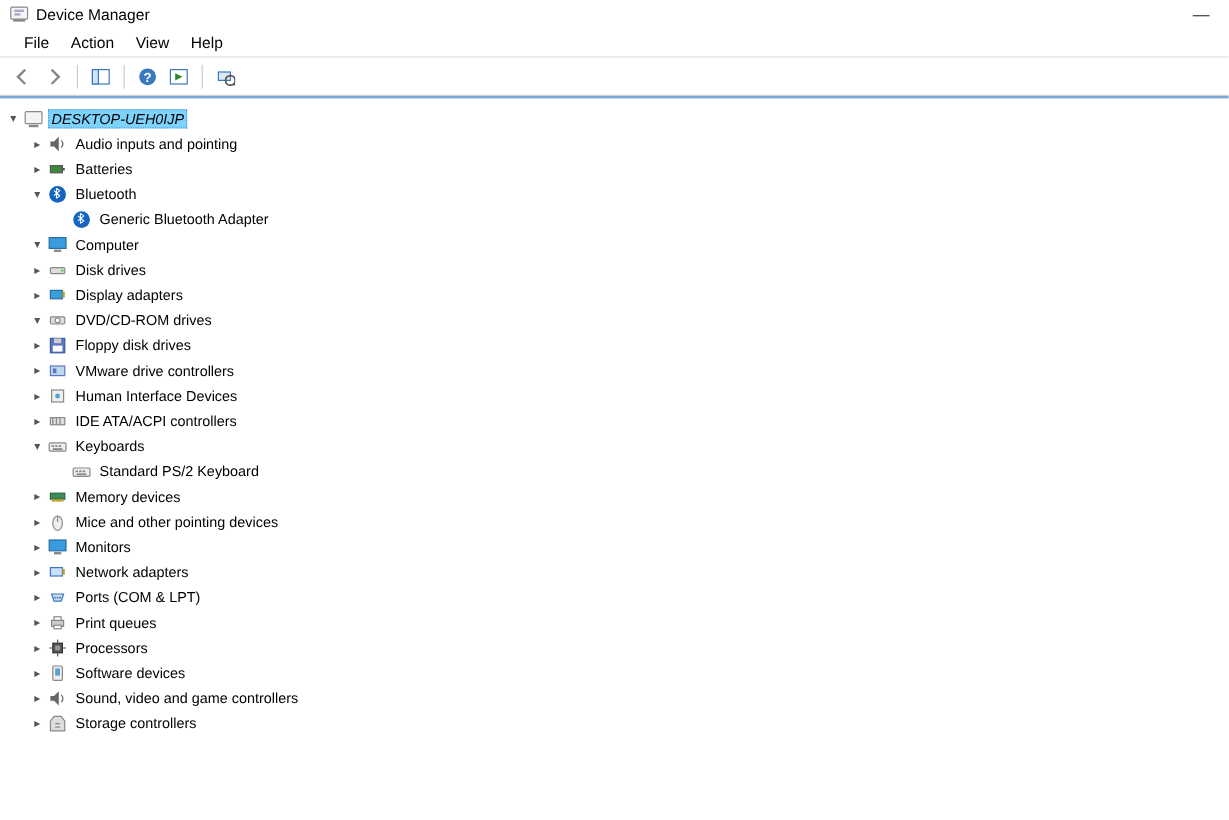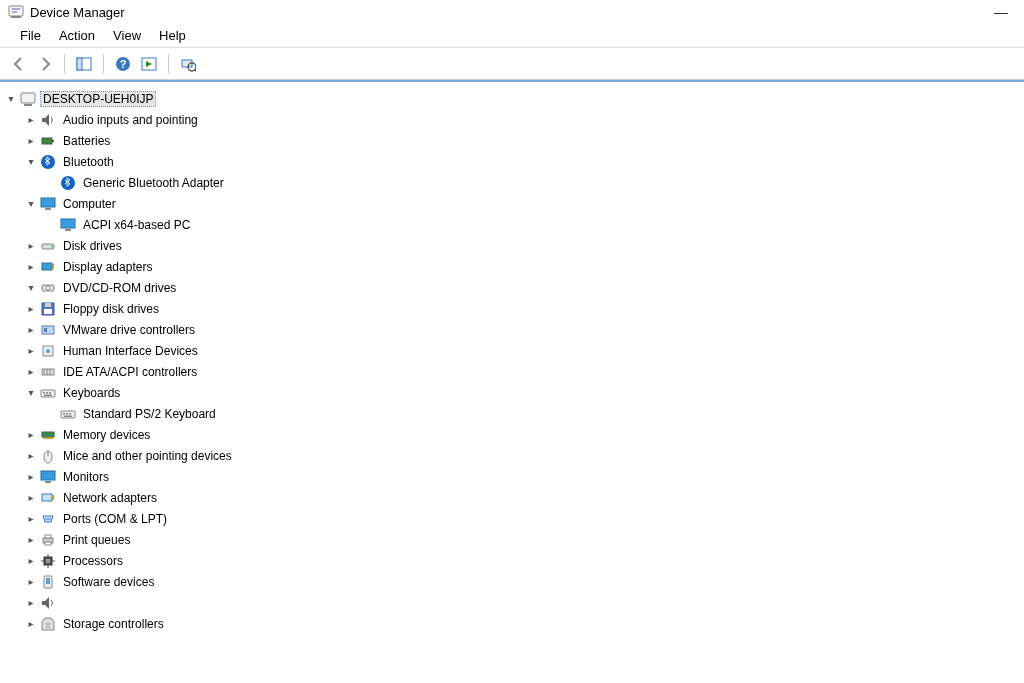--- a/index.html
+++ b/index.html
@@ -13,21 +13,21 @@
   .toolbar { display: flex; align-items: center; padding: 4px 8px; border-bottom: 1px solid #d0d0d0; gap: 4px; height: 32px; }
   .toolbar .sep { width: 1px; height: 20px; background: #ccc; margin: 0 4px; }
   .toolbar .tb-btn { width: 22px; height: 22px; display:flex; align-items:center; justify-content:center; }
   .tree { padding: 6px 4px; overflow: auto; height: calc(683px - 24px - 26px - 32px); border-top: 2px solid #7aa7d8; }
   .node { display: flex; align-items: center; height: 21px; white-space: nowrap; }
   .indent { width: 20px; display:inline-block; }
   .arrow { width: 14px; height: 14px; display:inline-flex; align-items:center; justify-content:center; color:#555; font-size:10px; user-select:none; }
   .arrow.blank { visibility:hidden; }
   .node .icon { width:16px; height:16px; margin: 0 4px 0 2px; display:inline-flex; align-items:center; justify-content:center;}
   .node .label { padding: 1px 3px; }
-  .node.selected .label { background: #e5e5e5; border: 1px dotted #5aa0e0; padding: 0 2px; }
+  .node.selected .label { background: #7dd3fc; border: 1px dotted #5aa0e0; padding: 0 2px; font-style: italic; }
   svg { display:block; }
 </style>
 </head>
 <body>
 
 <div class="titlebar">
   <span class="app-icon">
     <svg viewBox="0 0 16 16">
         <rect x="1" y="2" width="14" height="10" rx="1" fill="#f4f4f4" stroke="#888"></rect>
         <rect x="4" y="4" width="8" height="2" fill="#aac"></rect>
@@ -154,32 +154,20 @@
     <span class="indent"></span>
     <span class="arrow">▾</span>
     <span class="icon">
         <svg viewBox="0 0 16 16" width="16" height="16">
           <rect x="1" y="2" width="14" height="9" fill="#3a9be0" stroke="#2a6ea0"></rect>
           <rect x="5" y="12" width="6" height="2" fill="#888"></rect>
         </svg>
       </span>
     <span class="label">Computer</span>
   </div>
-  <div class="node">
-    <span class="indent"></span>
-      <span class="indent"></span>
-    <span class="arrow blank">▸</span>
-    <span class="icon">
-        <svg viewBox="0 0 16 16" width="16" height="16">
-          <rect x="1" y="2" width="14" height="9" fill="#3a9be0" stroke="#2a6ea0"></rect>
-          <rect x="5" y="12" width="6" height="2" fill="#888"></rect>
-        </svg>
-      </span>
-    <span class="label">ACPI x64-based PC</span>
-  </div>
 
   <div class="node">
     <span class="indent"></span>
     <span class="arrow">▸</span>
     <span class="icon">
         <svg viewBox="0 0 16 16" width="16" height="16">
           <rect x="2" y="6" width="12" height="5" rx="1" fill="#ddd" stroke="#888"></rect>
           <circle cx="12" cy="8.5" r="1" fill="#5c5"></circle>
         </svg>
       </span>
@@ -396,20 +384,21 @@
 
   <div class="node">
     <span class="indent"></span>
     <span class="arrow">▸</span>
     <span class="icon">
         <svg viewBox="0 0 16 16" width="16" height="16">
           <polygon points="2,6 5,6 9,2 9,14 5,10 2,10" fill="#666"></polygon>
           <path d="M11 5 Q14 8 11 11" fill="none" stroke="#666"></path>
         </svg>
       </span>
+    <span class="label">Sound, video and game controllers</span>
   </div>
 
   <div class="node">
     <span class="indent"></span>
     <span class="arrow">▸</span>
     <span class="icon">
         <svg viewBox="0 0 16 16" width="16" height="16">
           <path d="M5 2 L11 2 L14 6 L14 14 L2 14 L2 6 Z" fill="#ddd" stroke="#888"></path>
           <line x1="6" y1="8" x2="10" y2="8" stroke="#888"></line>
           <line x1="6" y1="11" x2="10" y2="11" stroke="#888"></line>

